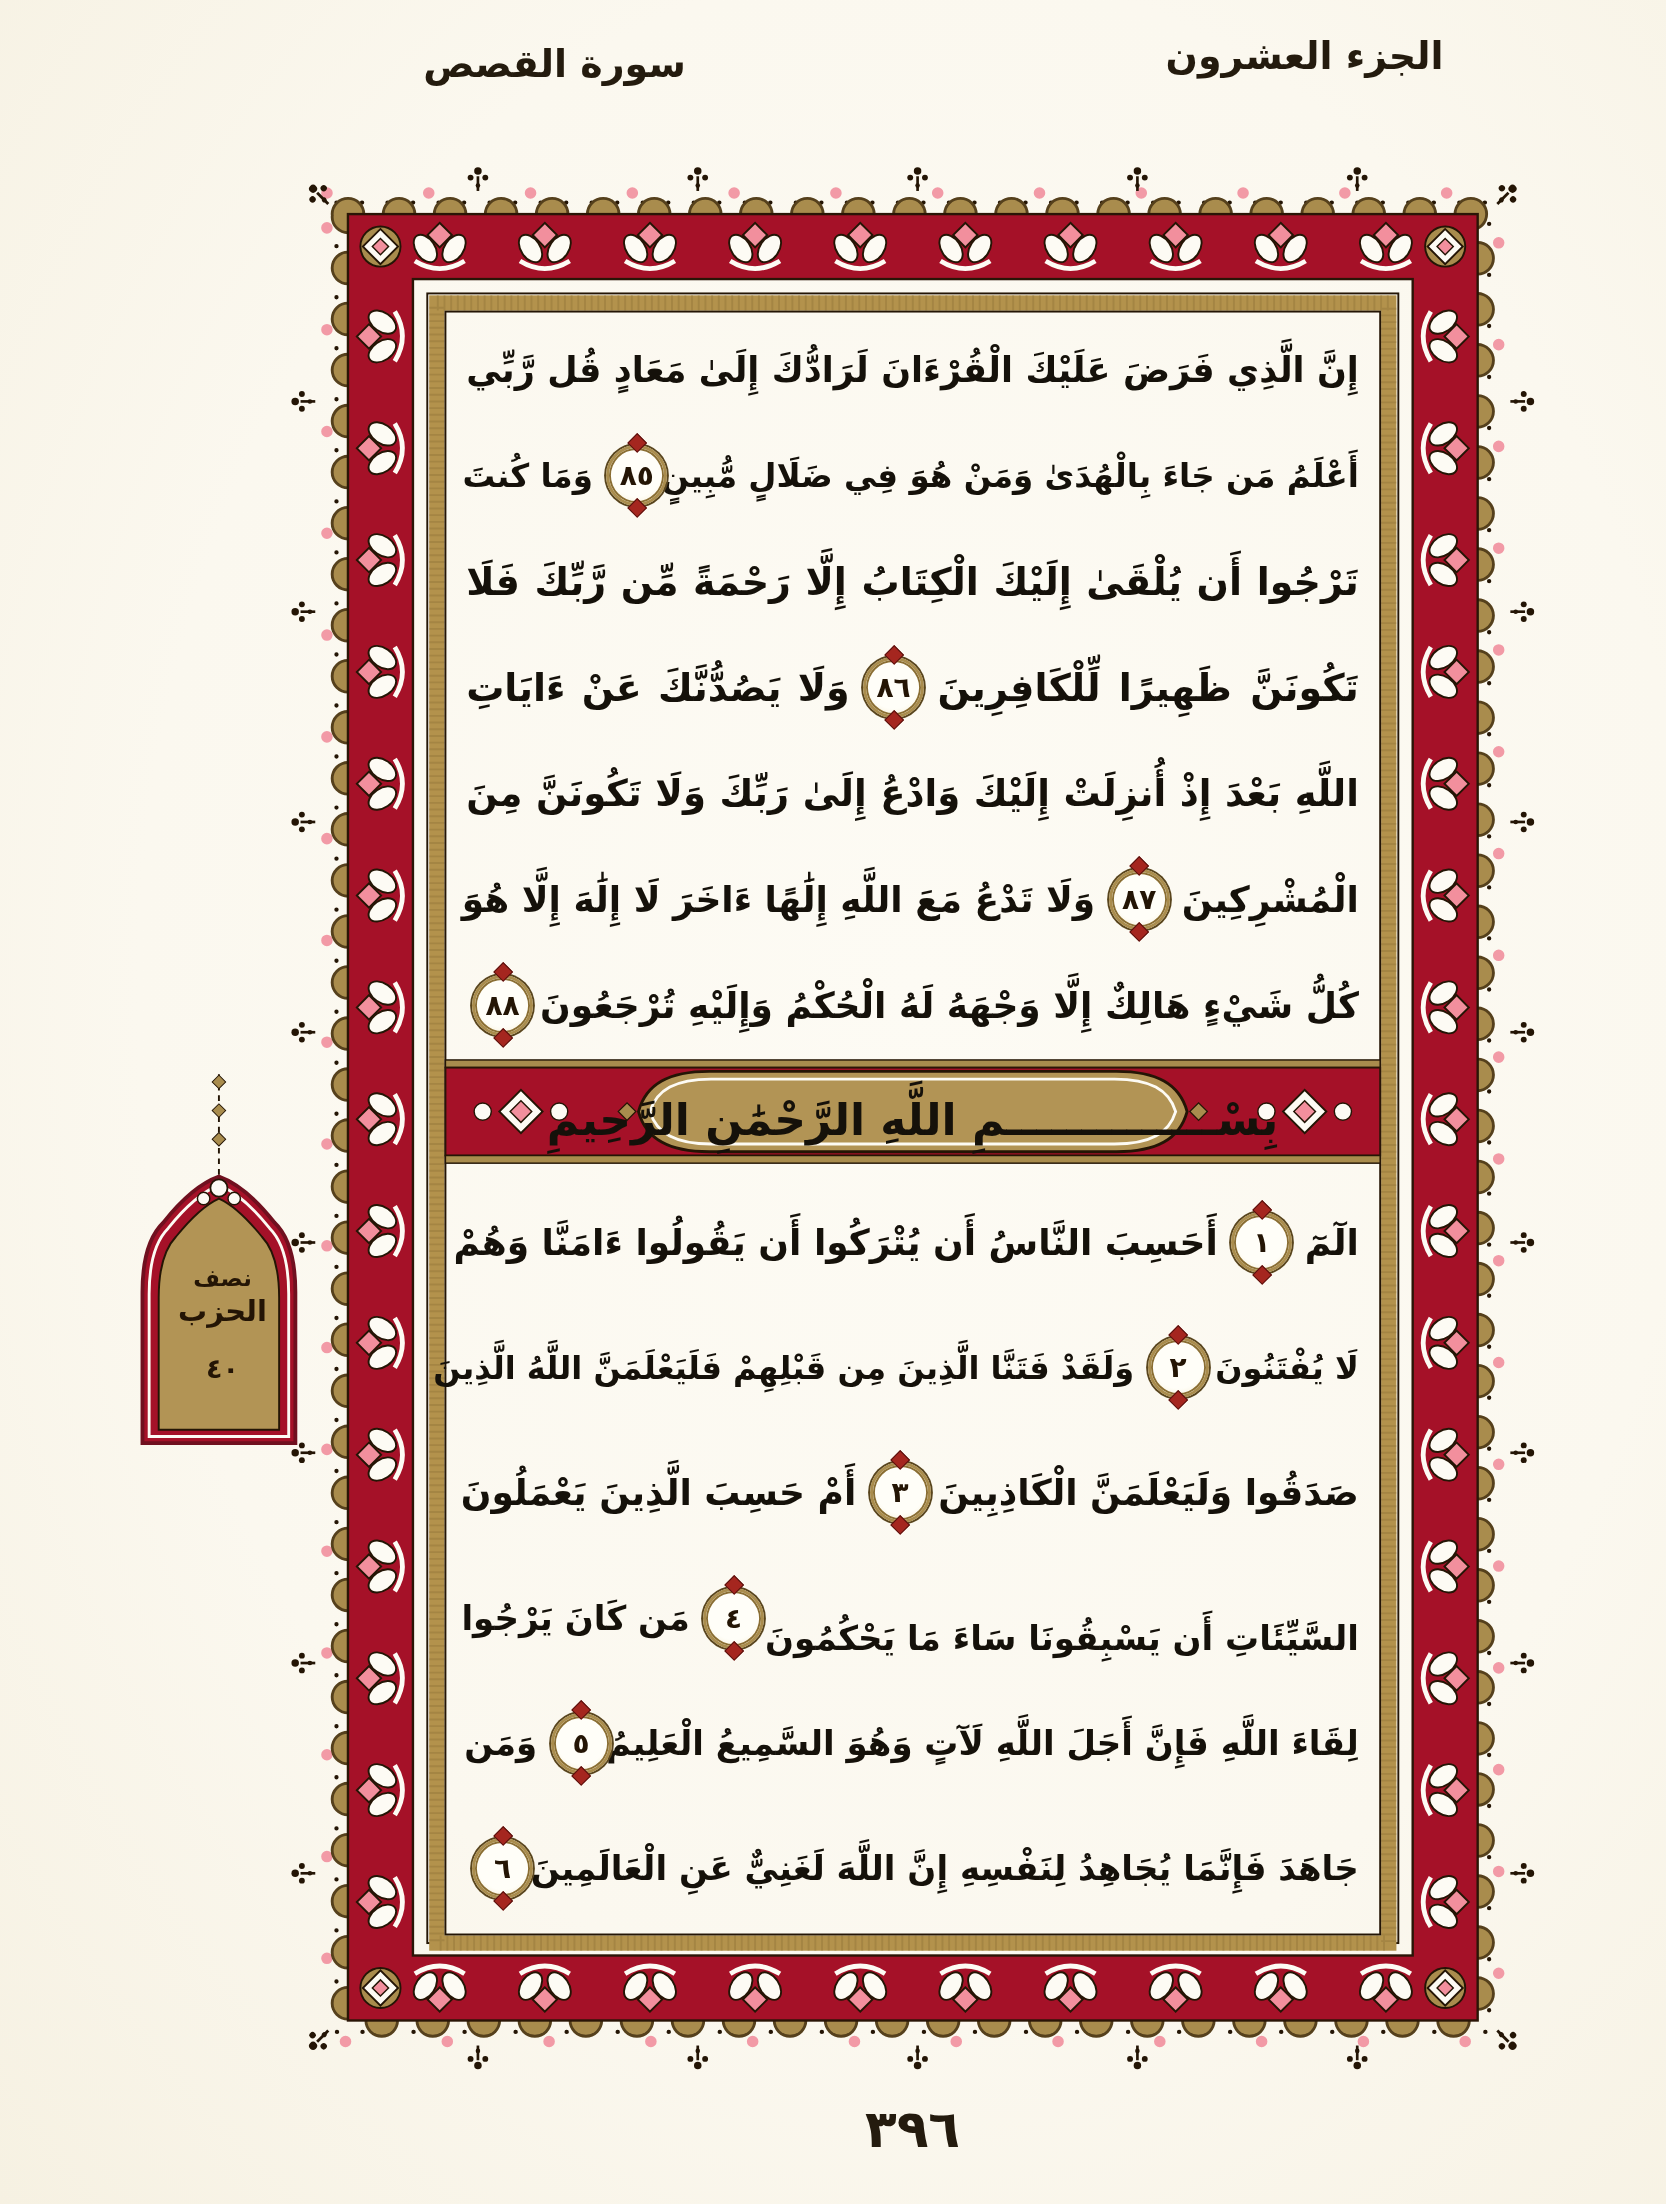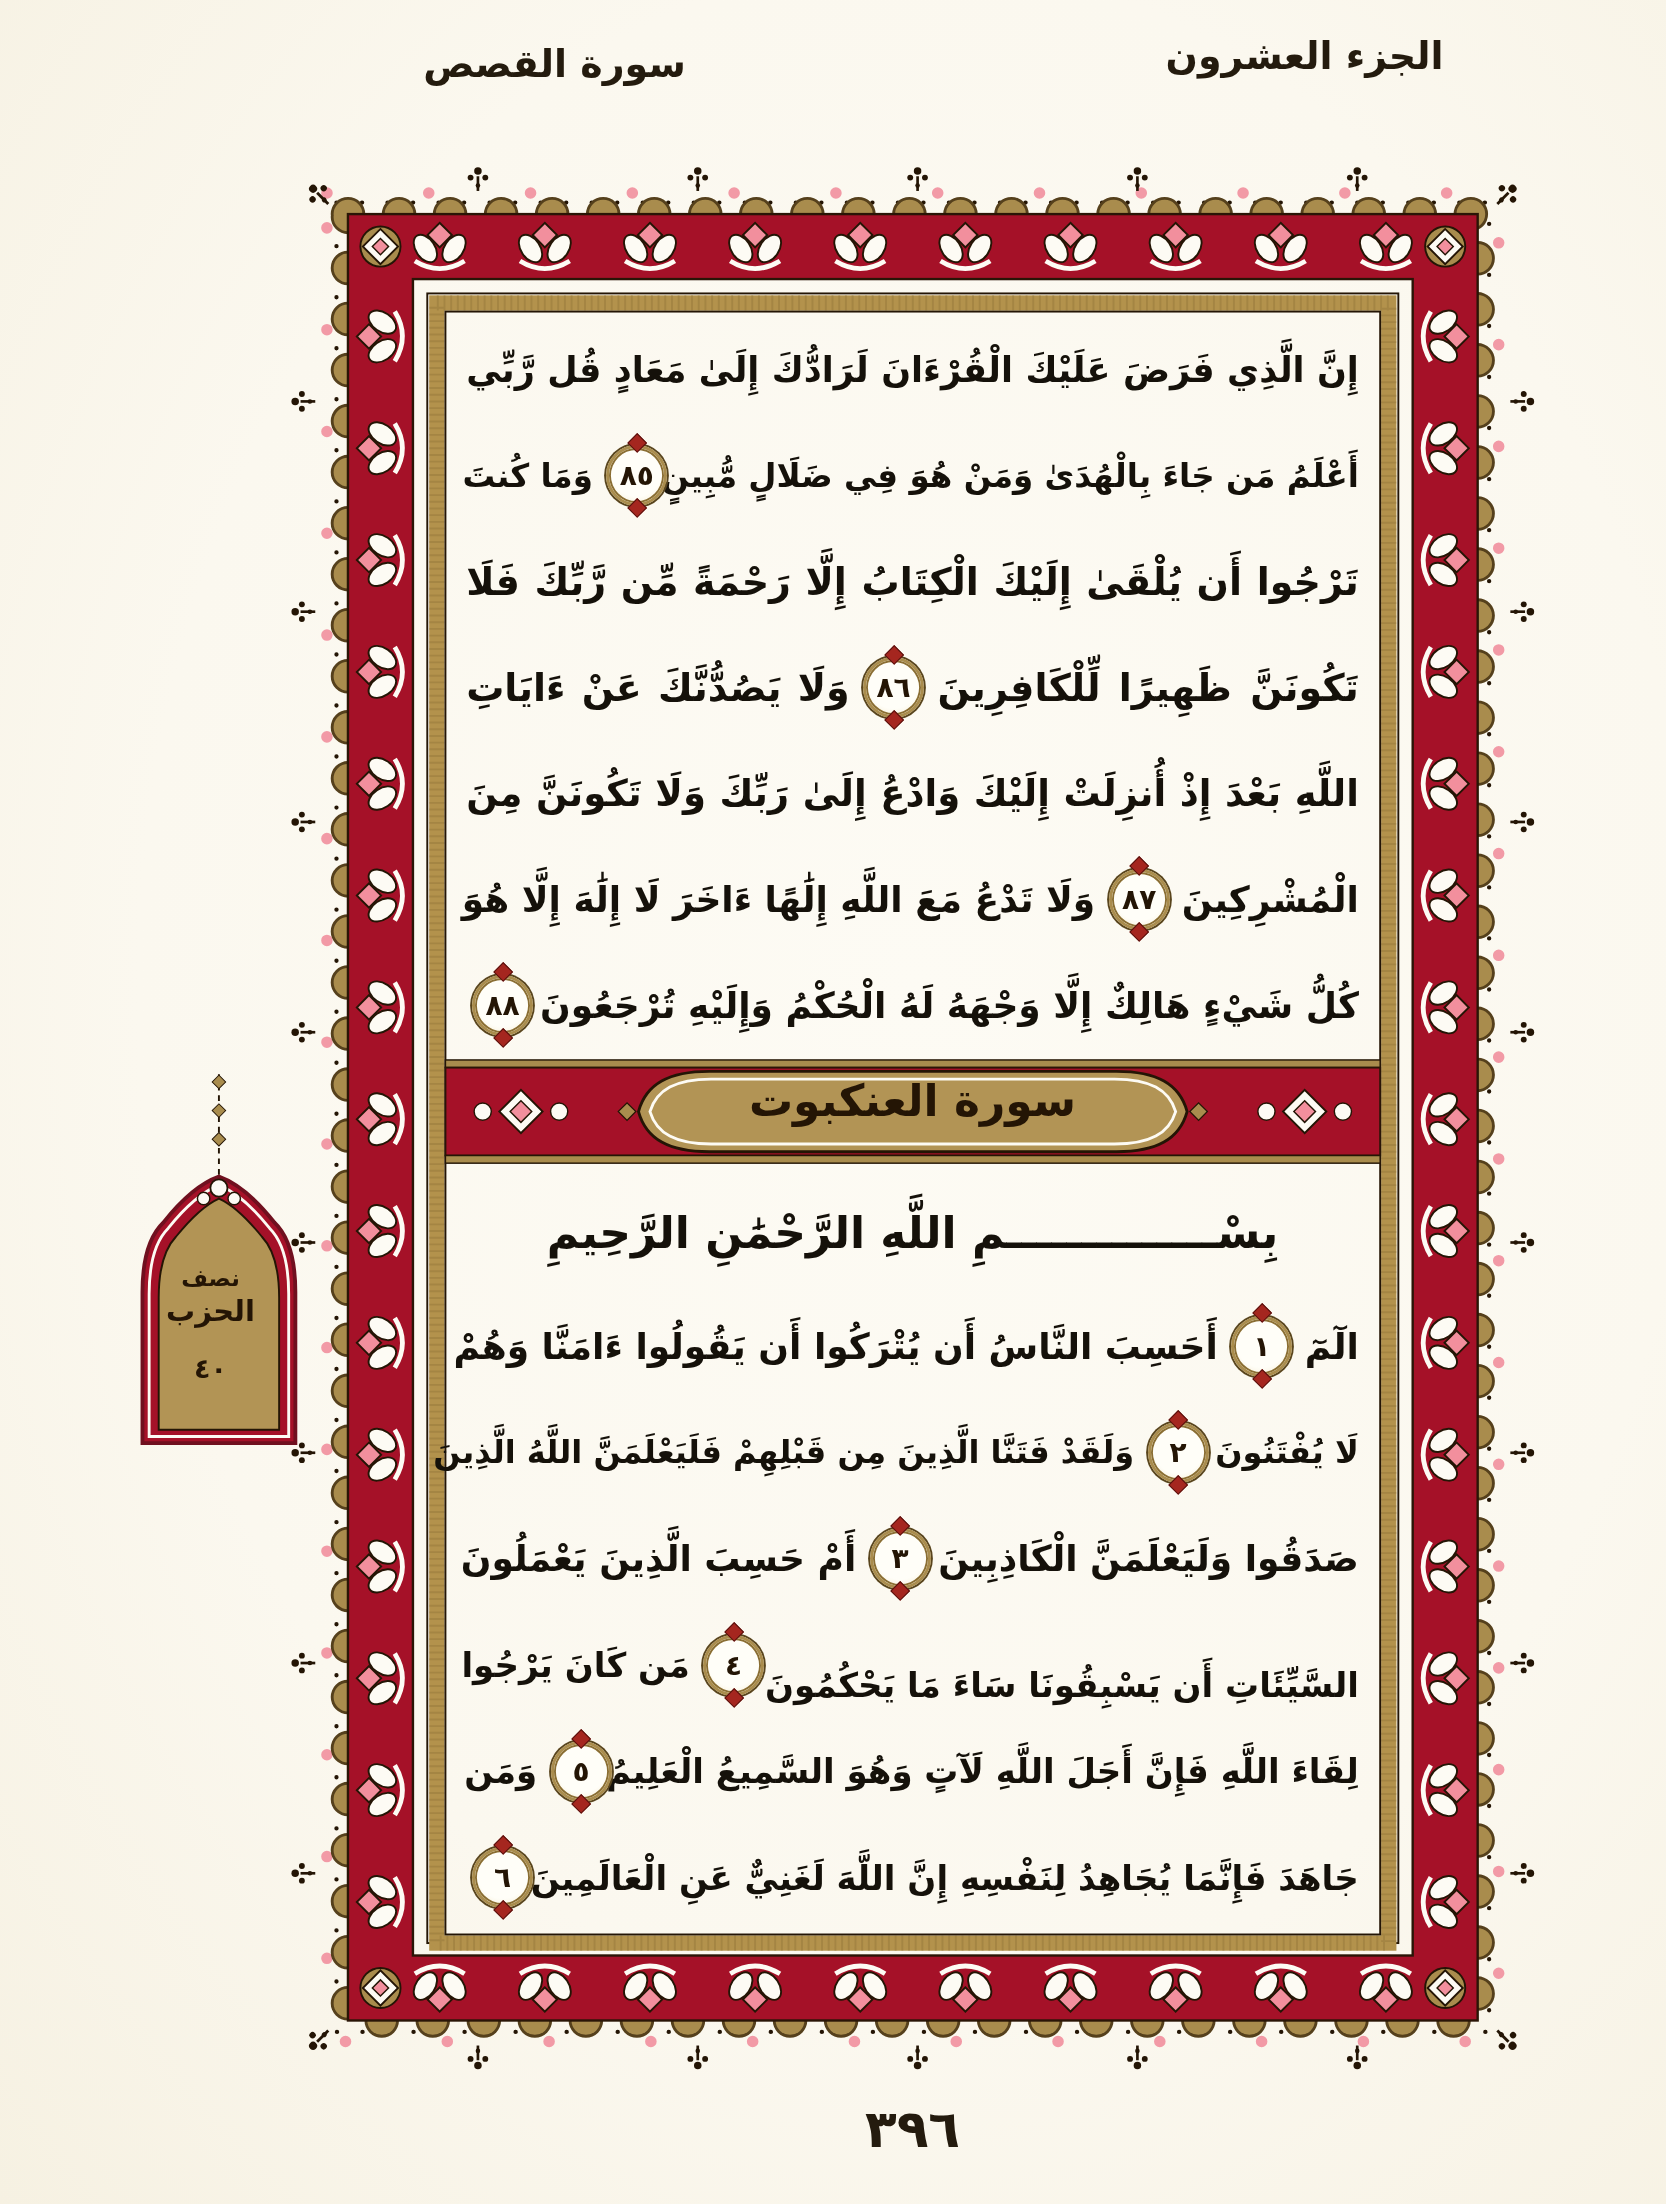--- a/index.html
+++ b/index.html
@@ -31,21 +31,21 @@
   .vmark{flex:0 0 auto;width:55px;height:55px;margin:0 9.6px;border-radius:50%;
     background:radial-gradient(circle at 50% 42%, #FFFEF8 60%, #F3E8C8 100%);
     border:3.8px solid #A98C4D;box-shadow:0 0 0 1.9px #59451D, inset 0 0 0 1.9px #8A6E33;
     display:flex;align-items:center;justify-content:center;
     font-size:28px;font-weight:bold;color:#241505;position:relative;}
   .vmark::before,.vmark::after{content:"";position:absolute;width:12.4px;height:12.4px;
     background:#A5261F;border:1px solid #55110D;transform:rotate(45deg);left:50%;margin-left:-6.7px;}
   .vmark::before{top:-12.4px;}
   .vmark::after{bottom:-12.4px;}
   
-  #marker-text{left:134px;top:1264px;width:153px;text-align:center;color:#241505;line-height:1.25;}
+  #marker-text{left:146px;top:1264px;width:153px;text-align:center;color:#241505;line-height:1.25;}
   #marker-text .m1{font-size:23px;font-weight:bold;display:block;}
   #marker-text .m2{font-size:29px;font-weight:bold;display:block;}
   #marker-text .m3{font-size:27px;font-weight:bold;display:block;margin-top:23px;}
   
   #page-number{left:449px;top:2099px;width:927px;text-align:center;
     font-size:52px;font-weight:bold;color:#241B0E;}
 </style>
 </head>
 <body>
 
@@ -244,23 +244,20 @@
       <div class="qline" style="font-size: 36px;">
         <span class="seg" style="flex-grow: 14;">الْمُشْرِكِينَ</span>
         <span class="vmark">٨٧</span>
         <span class="seg" style="flex-grow: 66;">وَلَا تَدْعُ مَعَ اللَّهِ إِلَٰهًا ءَاخَرَ لَا إِلَٰهَ إِلَّا هُوَ</span>
       </div>
       <div class="qline" style="font-size: 36px;">
         <span class="seg single" style="flex-grow: 74;">كُلُّ شَيْءٍ هَالِكٌ إِلَّا وَجْهَهُ لَهُ الْحُكْمُ وَإِلَيْهِ تُرْجَعُونَ</span>
         <span class="vmark">٨٨</span>
       </div>
     </div>
-  <div id="banner-zone">
-    <div id="banner-title">سورة العنكبوت</div>
-  </div>
   <div id="bismillah-row">
     <span id="bismillah-text">بِسْــــــــــــــمِ اللَّهِ الرَّحْمَٰنِ الرَّحِيمِ</span>
   </div>
   <div id="lines-bottom">
       <div class="qline" style="font-size: 36px;">
         <span class="seg" style="flex-grow: 5;">الٓمٓ</span>
         <span class="vmark">١</span>
         <span class="seg" style="flex-grow: 63;">أَحَسِبَ النَّاسُ أَن يُتْرَكُوا أَن يَقُولُوا ءَامَنَّا وَهُمْ</span>
       </div>
       <div class="qline" style="font-size: 32px;">

